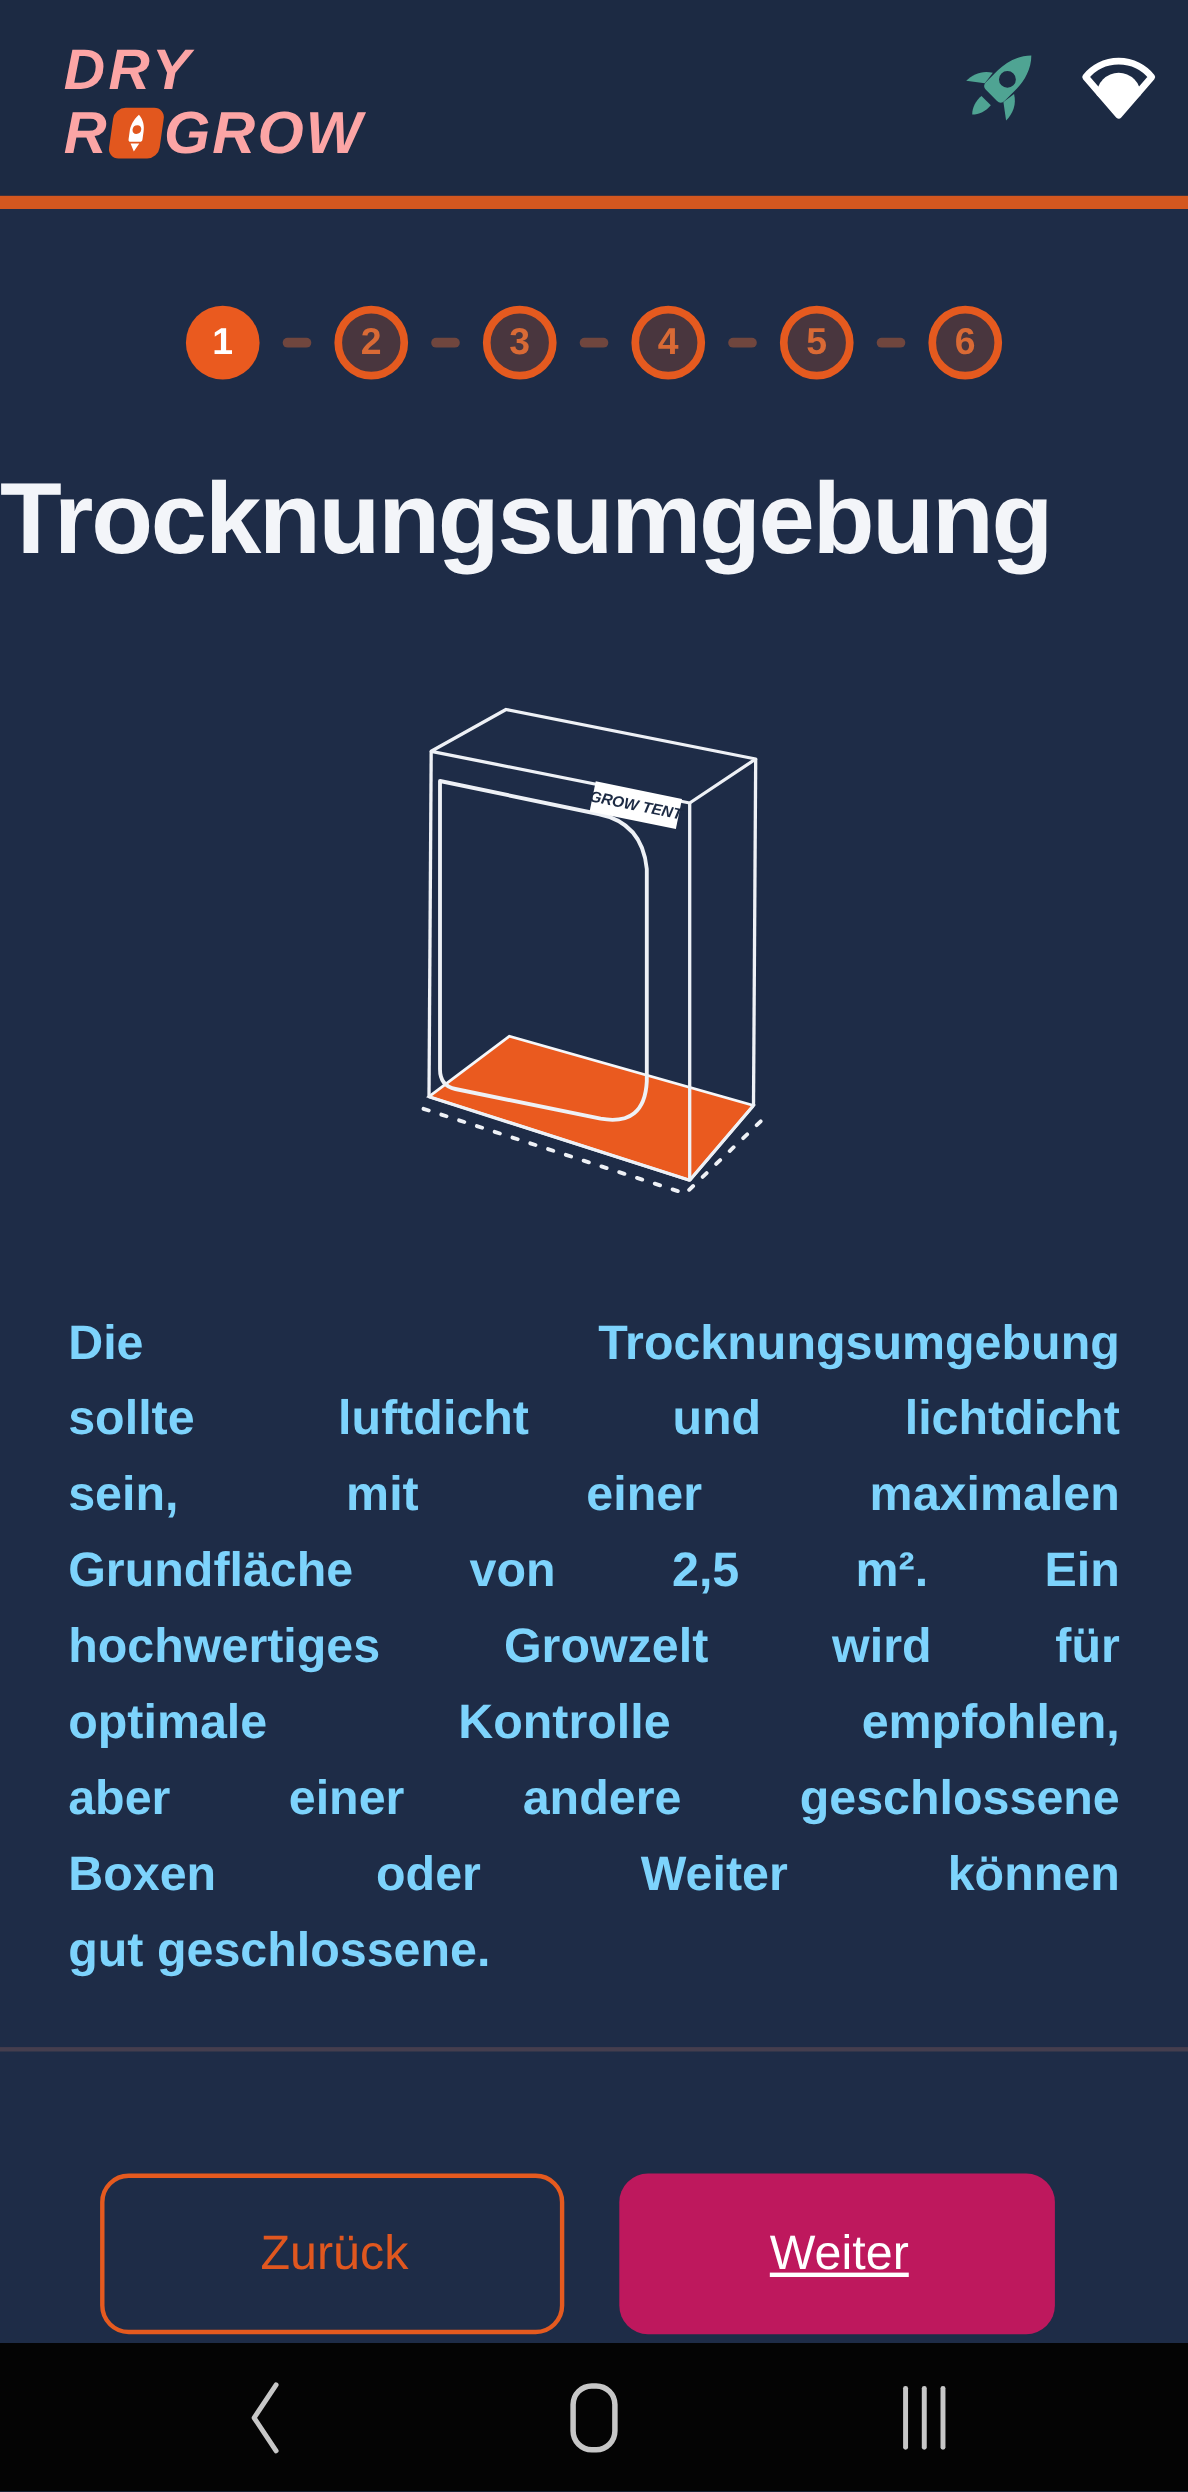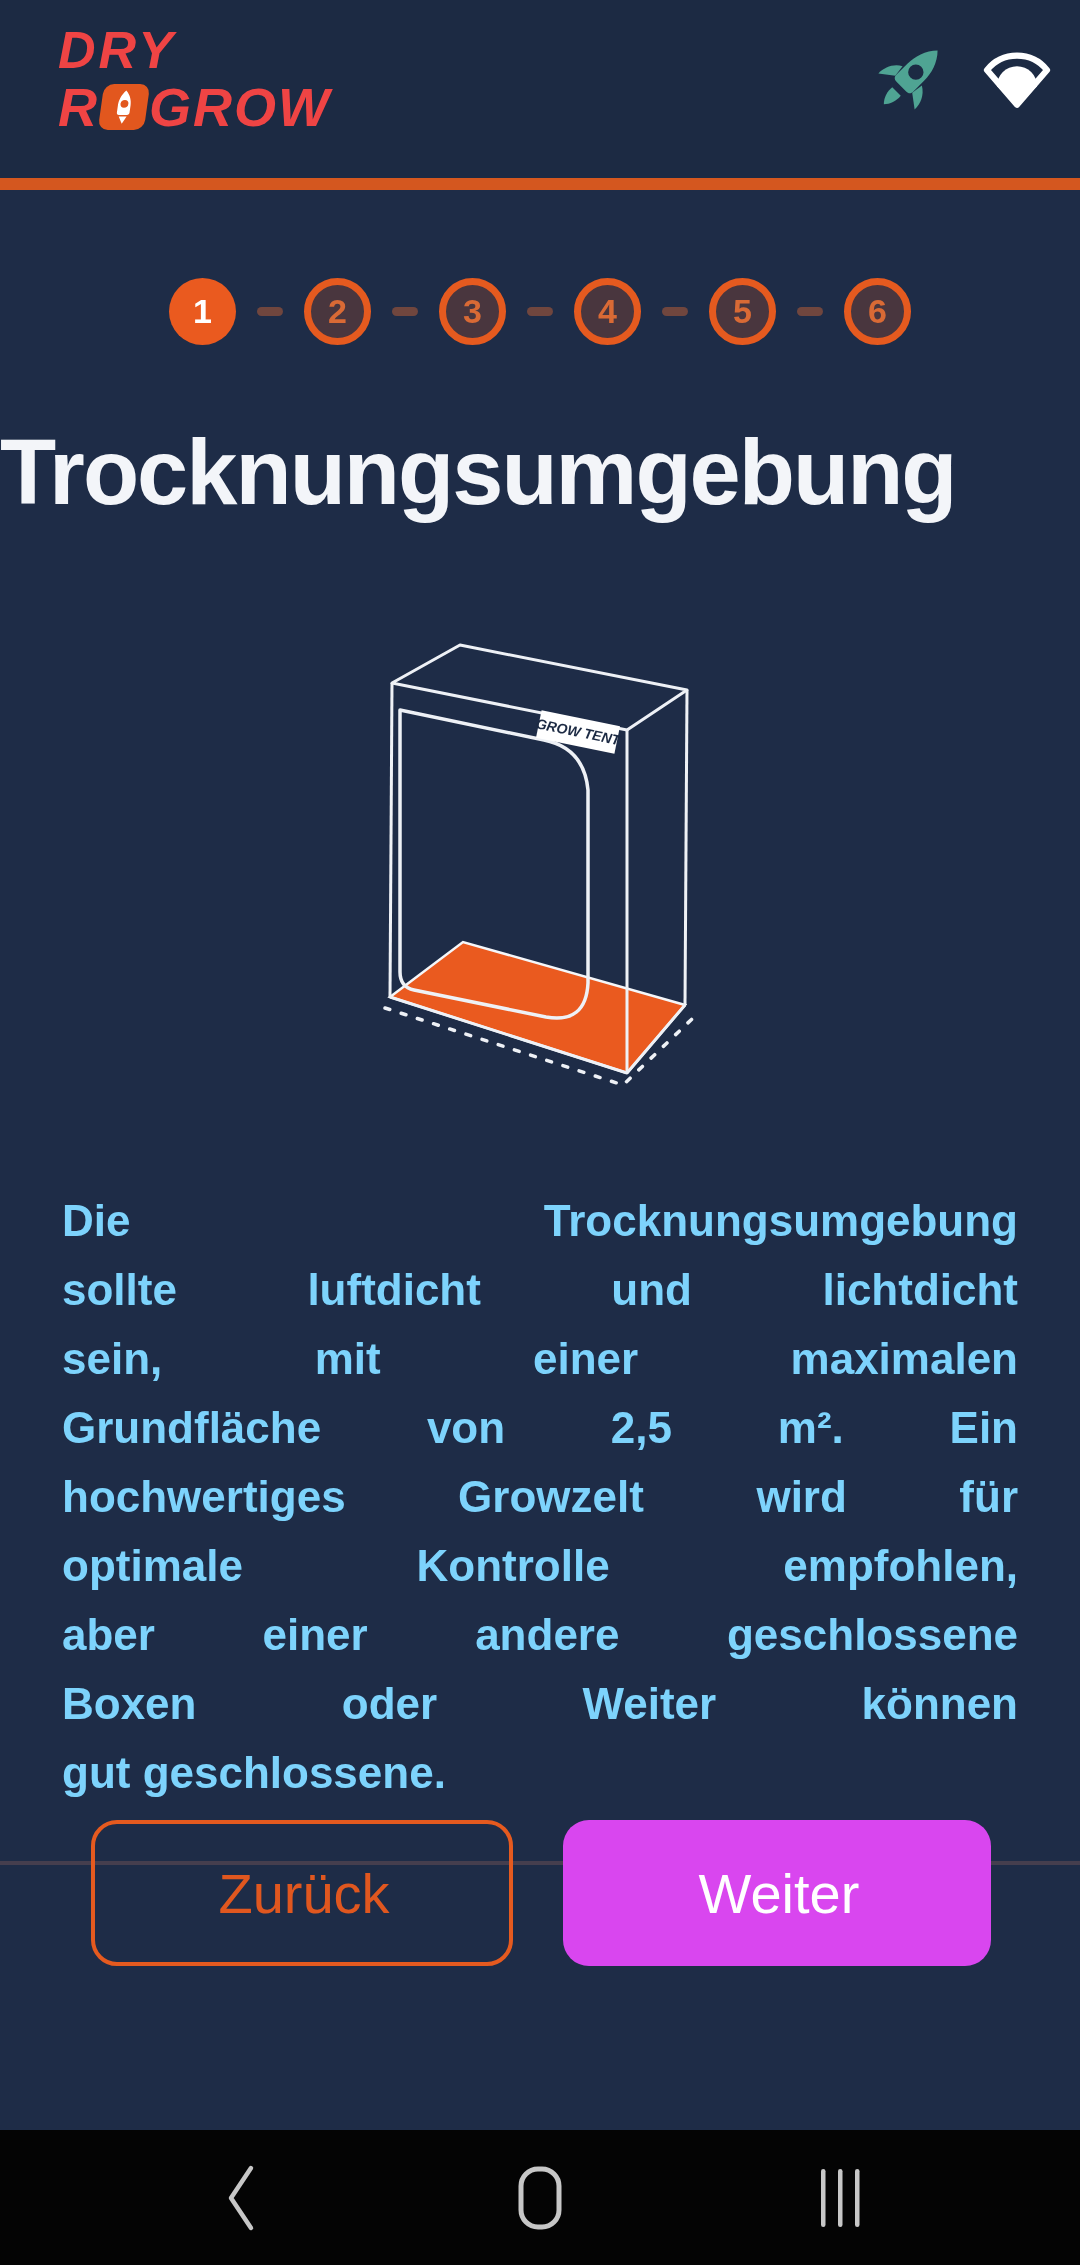--- a/index.html
+++ b/index.html
@@ -4,21 +4,21 @@
 <style>
   html,body{margin:0;padding:0;}
   body{
     width:1080px;height:2265px;position:relative;overflow:hidden;
     background:#1e2c47;
     font-family:"Liberation Sans", sans-serif;
     -webkit-font-smoothing:antialiased;
   }
   
   .header{position:absolute;left:0;top:0;width:1080px;height:180px;background:#1c2a43;}
-  .logo{position:absolute;left:58px;top:24px;color:#ef4444;font-style:italic;font-weight:bold;line-height:1;}
+  .logo{position:absolute;left:58px;top:38px;color:#fca5a5;font-style:italic;font-weight:bold;line-height:1;}
   .logo-line1{font-size:52px;letter-spacing:3px;}
   .logo-line2{font-size:54px;letter-spacing:2px;margin-top:4px;display:flex;align-items:center;}
   .rocket-tile{
     display:inline-flex;align-items:center;justify-content:center;
     width:46px;height:46px;border-radius:10px;background:#e2571e;
     transform:skewX(-8deg);margin:0 2px;
   }
   .header-icons{position:absolute;right:26px;top:36px;display:flex;align-items:center;gap:28px;}
   
   .accent-line{position:absolute;left:0;top:178px;width:1080px;height:12px;background:#d4571f;}
@@ -39,26 +39,26 @@
   }
   
   .tent-wrap{position:absolute;left:330px;top:600px;width:440px;height:500px;}
   
   .body-text{position:absolute;left:62px;top:1186px;width:956px;color:#7dd3fc;font-size:44px;font-weight:bold;}
   .para-line{line-height:69px;text-align:justify;text-align-last:justify;white-space:nowrap;}
   .para-line:last-child{text-align-last:left;}
   
   .footer-divider{position:absolute;left:0;top:1861px;width:1080px;height:4px;background:#453e4e;}
   .btn{
-    position:absolute;top:1820px;height:146px;border-radius:26px;box-sizing:border-box;
+    position:absolute;top:1976px;height:146px;border-radius:26px;box-sizing:border-box;
     display:flex;align-items:center;justify-content:center;
-    font-size:56px;font-family:"Liberation Sans",sans-serif;cursor:pointer;padding-left:10px;
+    font-size:44px;font-family:"Liberation Sans",sans-serif;cursor:pointer;padding-left:10px;
   }
   .btn-back{left:91px;width:422px;background:transparent;border:4px solid #e55a1f;color:#e0571f;}
-  .btn-next{left:563px;width:428px;background:#d946ef;border:none;color:#ffffff;}
+  .btn-next{left:563px;width:396px;background:#be185d;border:none;color:#ffffff;text-decoration:underline;}
   
   .navbar{position:absolute;left:0;top:2130px;width:1080px;height:135px;background:#040404;
     display:flex;align-items:center;}
   .nav-slot{position:absolute;top:0;height:135px;display:flex;align-items:center;justify-content:center;width:120px;}
   .nav-back{left:180px;} .nav-home{left:480px;} .nav-recents{left:780px;}
 </style>
 </head>
 <body>
 
 <div class="header">

